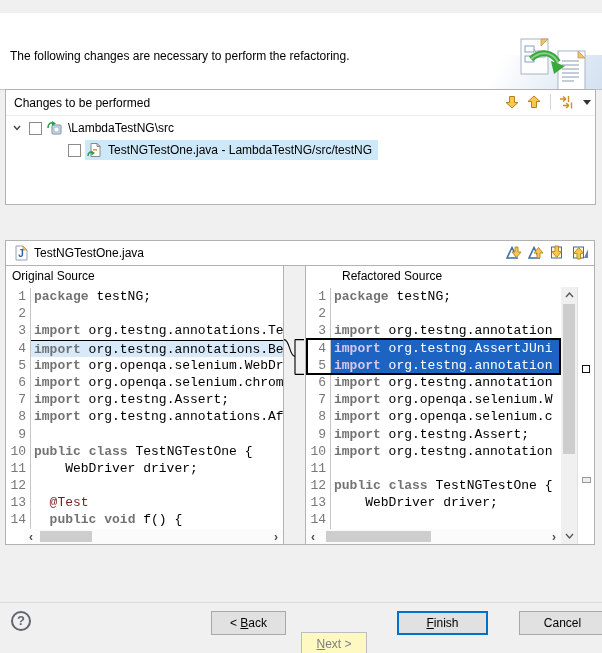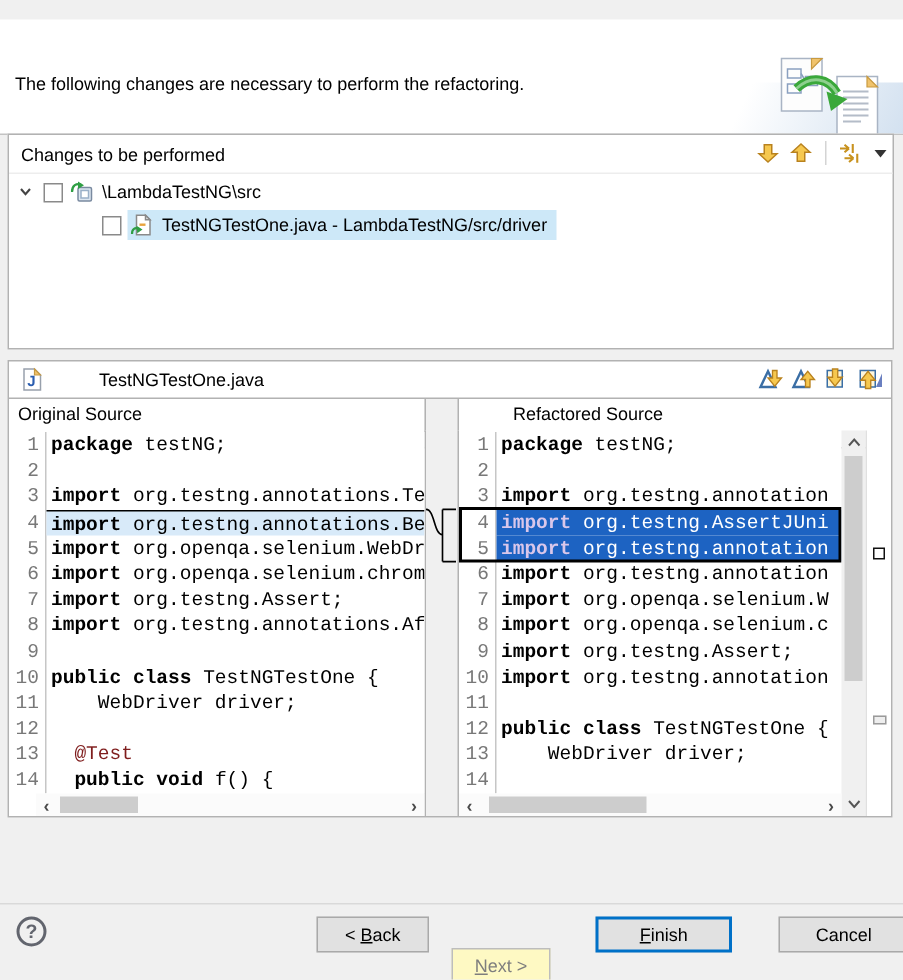--- a/index.html
+++ b/index.html
@@ -16,56 +16,56 @@
   .btn-close{position:absolute;left:568px;top:-6px;width:14px;height:16px;}
 
   
   .hdr{position:absolute;left:0;top:13px;width:602px;height:76px;background:#fff;border-bottom:1px solid #c3c3c3;}
   .hdr-grad{position:absolute;right:0;bottom:0;width:150px;height:34px;
             background:linear-gradient(115deg,rgba(255,255,255,0) 30%,#d3e1f0 100%);}
   .hdr-msg{position:absolute;left:10px;top:36px;}
   .banner{position:absolute;left:514px;top:24px;}
 
   
-  .changes{position:absolute;left:5px;top:89px;width:591px;height:144px;background:#fff;
+  .changes{position:absolute;left:5px;top:89px;width:591px;height:116px;background:#fff;
            border:1px solid #b2b2b2;box-sizing:border-box;}
   .changes-hd{position:absolute;left:0;top:0;width:100%;height:26px;border-bottom:1px solid #ededed;box-sizing:border-box;}
   .changes-title{position:absolute;left:8px;top:6px;}
   .changes-tb{position:absolute;right:4px;top:4px;display:flex;align-items:center;gap:6px;}
   .tb-sep{width:1px;height:16px;background:#d4d4d4;margin:0 2px;}
   .caret{width:0;height:0;border-left:4px solid transparent;border-right:4px solid transparent;border-top:5px solid #333;margin-left:2px;}
   .tree-row{position:absolute;left:0;height:22px;width:100%;display:flex;align-items:center;}
   .cbx{width:13px;height:13px;border:1px solid #8a8a8a;background:#fff;box-sizing:border-box;display:inline-block;}
   .selwrap{display:inline-flex;align-items:center;background:#cde8f8;padding:2px 6px 2px 2px;gap:5px;}
   .tlabel{white-space:pre;}
 
   
   .cmp{position:absolute;left:5px;top:240px;width:590px;height:305px;background:#fff;
        border:1px solid #b2b2b2;box-sizing:border-box;}
   .cmp-hd{position:absolute;left:0;top:0;width:100%;height:24px;}
-  .cmp-file{position:absolute;left:28px;top:5px;margin-left:32px;}
+  .cmp-file{position:absolute;left:28px;top:5px;}
   .cmp-tb{position:absolute;right:5px;top:3px;display:flex;gap:4px;}
   .colhd{position:absolute;left:0;top:24px;width:588px;height:34px;border-top:1px solid #b2b2b2;
          border-bottom:1px solid #b2b2b2;box-sizing:border-box;display:flex;}
   .colhd-l{width:277px;line-height:20px;padding-left:6px;box-sizing:border-box;}
   .colhd-m{width:23px;background:#f0f0f0;border-left:1px solid #b2b2b2;border-right:1px solid #b2b2b2;box-sizing:border-box;}
   .colhd-r{flex:1;line-height:20px;padding-left:36px;box-sizing:border-box;}
   .strip{position:absolute;left:277px;top:46px;width:23px;height:257px;background:#f0f0f0;
          border-left:1px solid #b2b2b2;border-right:1px solid #b2b2b2;box-sizing:border-box;}
   .pane{position:absolute;top:47px;height:241px;overflow:hidden;background:#fff;}
   .pane-l{left:0;width:277px;}
   .pane-r{left:300px;width:255px;}
   .gut{position:absolute;left:0;top:0;width:24px;height:241px;border-right:1px solid #c6c6c6;
        font-family:"Liberation Mono",monospace;font-size:13px;color:#787878;text-align:right;}
   .codes{position:absolute;left:25px;top:0;right:0;height:241px;font-family:"Liberation Mono",monospace;
          font-size:13px;}
   .gut div,.codes .cl{height:17.2px;line-height:17.2px;white-space:pre;box-sizing:border-box;}
   .gut div{padding-right:4px;}
   .codes .cl{padding-left:3px;}
-  .kw{color:#000000;font-weight:bold;}
+  .kw{color:#737373;font-weight:bold;}
   .ann{color:#7f1d1d;}
   .cl.changed{background:#d8eaf9;}
   .cl.diff-top{border-top:1px solid #000;}
   .cl.sel{background:#1d63c2;color:#fff;}
   .cl.sel .kw{color:#d9c7ea;}
   .selbox{position:absolute;left:300px;top:96px;width:255px;height:38px;border:2px solid #000;box-sizing:border-box;pointer-events:none;}
   .vscroll{position:absolute;left:555px;top:46px;width:16px;height:257px;background:#f0f0f0;}
   .vthumb{position:absolute;left:2px;top:17px;width:12px;height:150px;background:#cdcdcd;}
   .varr{position:absolute;left:0;width:16px;height:16px;display:flex;align-items:center;justify-content:center;}
   .ruler{position:absolute;left:571px;top:46px;width:17px;height:257px;background:#fff;border-left:1px solid #e0e0e0;box-sizing:border-box;}
@@ -160,21 +160,21 @@
       <div class="tree-row" style="top:49px;">
         <span class="cbx" style="margin-left:62px;"></span>
         <span class="selwrap" style="margin-left:4px;">
           <svg width="16" height="16">
             <path d="M4,1.5 h6 l3,3 v10 h-9 z" fill="#fff" stroke="#8a8a8a"></path>
             <path d="M10,1.5 l3,3 h-3 z" fill="#e8e8e8" stroke="#8a8a8a"></path>
             <rect x="6" y="7" width="4" height="1.6" fill="#e8a33d"></rect>
             <path d="M1,14 C1,10.5 3,9.5 5.5,10.5" stroke="#2f9e44" stroke-width="1.5" fill="none"></path>
             <polygon points="4,8.5 8,11 4.5,13.5" fill="#2f9e44"></polygon>
           </svg>
-          <span class="tlabel">TestNGTestOne.java - LambdaTestNG/src/driver</span>
+          <span class="tlabel">TestNGTestOne.java - LambdaTestNG/src/testNG</span>
         </span>
       </div>
     </div>
   </div>
 
   <div class="cmp">
     <div class="cmp-hd">
       <svg class="abs" style="left:9px;top:4px;" width="13" height="16">
         <path d="M1,1 h7 l4,4 v10 h-11 z" fill="#fff" stroke="#98a0ac"></path>
         <path d="M8,1 l4,4 h-4 z" fill="#f0c36c" stroke="#c89a40" stroke-width="0.8"></path>

